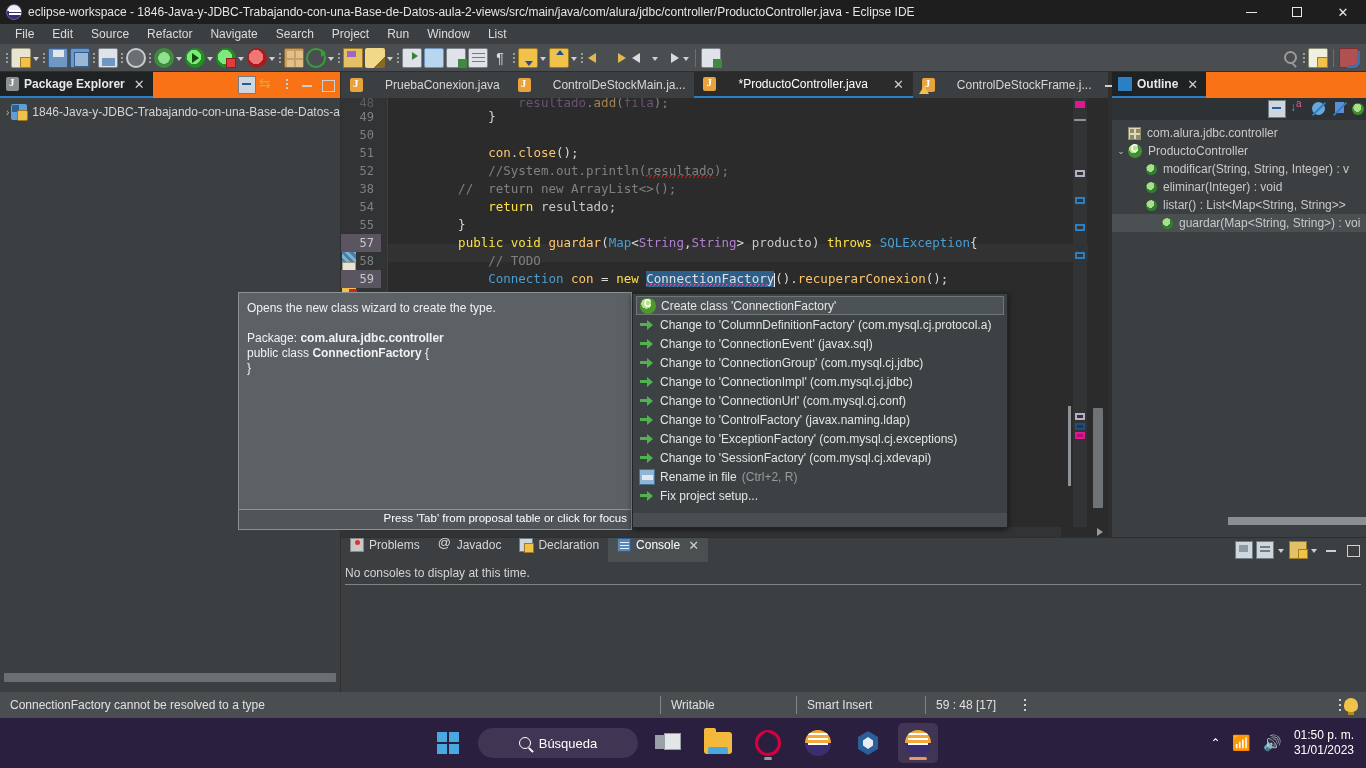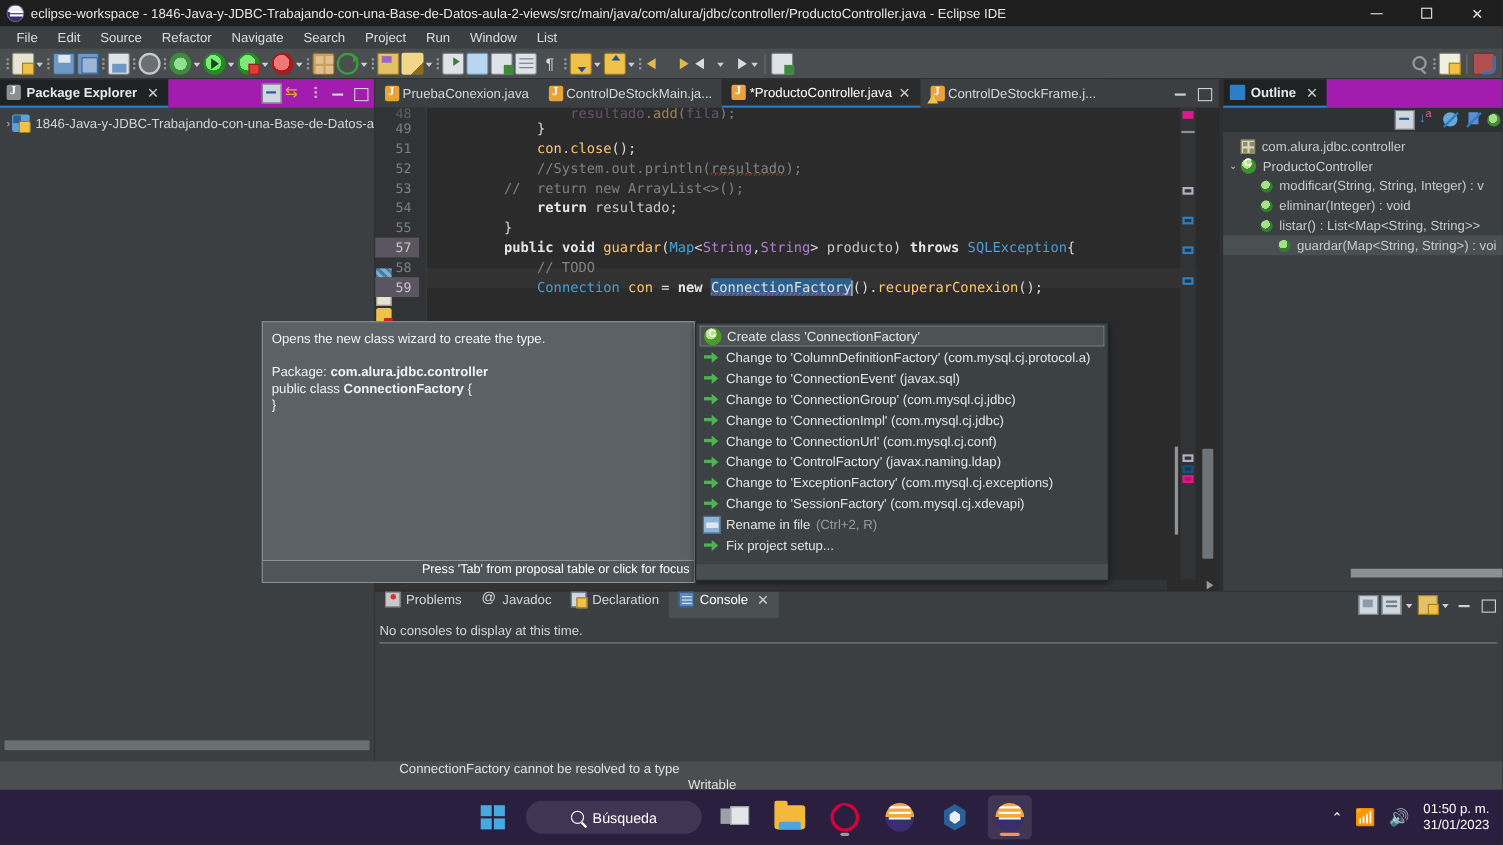--- a/index.html
+++ b/index.html
@@ -120,21 +120,21 @@
   .ic-search-tb{ }
   .ic-search-tb::after{content:"";position:absolute;left:4px;top:3px;width:9px;height:9px;border:2px solid #9a9a9a;border-radius:50%;}
   .ic-search-tb::before{content:"";position:absolute;right:3px;bottom:2px;width:6px;height:2px;background:#9a9a9a;transform:rotate(45deg);}
   .ic-newtable{background:#f0f0e0;border:1px solid #8a8a78;}
   .ic-newtable::after{content:"";position:absolute;right:-1px;bottom:-1px;width:9px;height:9px;background:#f2c14a;border:1px solid #a07f20;}
   .ic-perspective{background:#b05050;border:1px solid #7a3030;}
   .ic-perspective::after{content:"";position:absolute;right:-2px;top:2px;width:10px;height:14px;border-right:3px solid #3b6fae;border-bottom:3px solid #3b6fae;border-bottom-right-radius:6px;}
 
   
   .pkg-panel { position:absolute; left:0; top:72px; width:340px; height:620px; background:#3c3f41; }
-  .view-tabbar { height: 26px; background:#a21caf; display:flex; align-items:stretch; position:relative; }
+  .view-tabbar { height: 26px; background:#f97316; display:flex; align-items:stretch; position:relative; }
   .view-tab {
     display:flex; align-items:center; gap:5px; padding:0 8px 0 6px;
     background:#1f2223; border-bottom:2px solid #2b7fc4; color:#e8e8e8; font-size:12px; font-weight:bold;
   }
   .view-tab .vt-close { font-size: 13px; color:#cfcfcf; margin-left:4px; font-weight: normal; }
   .view-tools { margin-left:auto; display:flex; align-items:center; gap:2px; padding-right:4px; }
   .vtool { width:18px; height:18px; position:relative; }
   .vtool.collapse-all { background:#cfd6dd; border:1px solid #6f7d85; }
   .vtool.collapse-all::after{content:"";position:absolute;left:3px;top:6px;width:9px;height:2px;background:#1f5fa0;}
   .vtool.link-editor::after{content:"⇆";position:absolute;left:1px;top:-1px;font-size:14px;color:#e0a63a;}
@@ -152,21 +152,21 @@
   .proj-icon::after { content:""; position:absolute; right:-1px; bottom:-1px; width:9px; height:9px; background:#f0c14b; border:1px solid #9a7a22; border-radius:2px; }
   .pkg-hscroll {
     position:absolute; left:4px; bottom:10px; width:332px; height:9px; background:#333638; border-radius:1px;
   }
   .pkg-hscroll > i { display:block; width:332px; height:9px; background:#6a6f72; border-radius:1px; }
 
   
   .editor-area { position:absolute; left:341px; top:72px; width:767px; height:465px; background:#2b2b2b; }
   .ed-tabbar { height:26px; background:#3c3f41; display:flex; align-items:stretch; position:relative; }
   .ed-tab {
-    display:flex; align-items:center; gap:3px; padding:0 9px; font-size:12px; color:#d6d6d6;
+    display:flex; align-items:center; gap:22px; padding:0 9px; font-size:12px; color:#d6d6d6;
     background:#3c3f41; white-space:nowrap;
   }
   .ed-tab.active { background:#2b2b2b; border-bottom:2px solid #2b7fc4; color:#ffffff; }
   .jicon { width:13px; height:14px; background:#e8a33d; border-radius:2px; position:relative; flex:none; }
   .jicon::after { content:"J"; position:absolute; left:3px; top:-1px; font-size:11px; font-weight:bold; color:#ffffff; font-family:"Liberation Serif",serif; }
   .jicon.warn::before { content:""; position:absolute; left:-3px; bottom:-2px; width:0;height:0;
     border-left:5px solid transparent;border-right:5px solid transparent;border-bottom:8px solid #f0c14b; }
   .tab-close { font-size:13px; color:#cfcfcf; margin-left:3px; }
   .ed-tab-tools { margin-left:auto; display:flex; align-items:center; gap:3px; padding-right:5px; }
 
@@ -180,21 +180,21 @@
     position:absolute; left:0; top:0; width:767px; height:439px;
     font-family:"DejaVu Sans Mono","Liberation Mono",monospace; font-size:12.5px; line-height:18px;
   }
   .cline { height:18px; display:flex; align-items:center; white-space:pre;gap:38px; }
   .lnum {
     width:40px; text-align:right; padding-right:7px; color:#7b8184; flex:none;
     font-family:"DejaVu Sans Mono",monospace; font-size:12px;
   }
   .lnum.hl { background:#5a5560; color:#c8c8c8; }
   .ctext { padding-left:9px; }
-  .kw { color:#e5e5e5;font-weight:bold; }
+  .kw { color:#fde047; }
   .cmt { color:#808080; }
   .type { color:#4a9fd4; }
   .gen { color:#b07fd0; }
   .fn { color:#ffc66d; }
   .var { color:#9876aa; }
   .plain { color:#c7c7c7; }
   .white { color:#d8d8d8; }
   .sel-token { background:#2d5f8c; color:#e0e0e0; }
   .squiggle {
     background-image: repeating-linear-gradient(135deg,#d04a8a 0 2px, transparent 2px 4px);
@@ -305,21 +305,21 @@
   .ctool.a::after{content:"";position:absolute;left:3px;top:3px;width:9px;height:7px;background:#8a9aa8;}
   .ctool.b{background:#cfd6dd;border:1px solid #6f7d85;}
   .ctool.b::after{content:"";position:absolute;left:3px;top:4px;width:10px;height:2px;background:#6f7d85;box-shadow:0 4px 0 #6f7d85;}
   .ctool.c{background:#e4c067;border:1px solid #9a7a22;}
   .ctool.c::after{content:"";position:absolute;right:-2px;bottom:-1px;width:8px;height:8px;background:#f2c14a;border:1px solid #a07f20;}
   .con-body { padding:4px 0 0 4px; font-size:12px; color:#d4d4d4; }
   .con-underline { position:absolute; left:4px; top:46px; width:1016px; height:1px; background:#7f8487; }
 
   
   .statusbar { position:absolute; left:0; top:692px; width:1366px; height:26px; background:#4a4e50;
-    display:flex; align-items:center; font-size:12px; color:#e0e0e0;flex-direction:column; }
+    display:flex; align-items:center; font-size:12px; color:#e0e0e0; }
   .sb-cell { padding:0 10px; height:18px; display:flex; align-items:center; }
   .sb-div { width:1px; height:18px; background:#7f8487; }
   .sb-dots { width:8px; position:relative; height:18px; }
   .sb-dots::after{content:"";position:absolute;left:3px;top:3px;width:2px;height:2px;background:#cfcfcf;box-shadow:0 5px 0 #cfcfcf,0 10px 0 #cfcfcf;}
   .sb-bulb { width:14px;height:14px;margin-right:8px;border-radius:50% 50% 40% 40%; background:#f0c14b; position:relative;}
   .sb-bulb::after{content:"";position:absolute;left:4px;bottom:-3px;width:6px;height:3px;background:#b08a20;}
 
   
   .taskbar { position:absolute; left:0; top:718px; width:1366px; height:50px; background:#2b1f3f; }
   .tb-center { position:absolute; left:0; top:0; width:1366px; height:50px; display:flex; align-items:center; justify-content:center; gap:10px; }
@@ -517,29 +517,33 @@
       <div class="code-lines">
         <div class="cline" style="opacity:.55;height:10px;overflow:hidden;">
           <span class="lnum">48</span>
           <span class="ctext"><span class="plain">            </span><span class="var">resultado</span><span class="plain">.</span><span class="fn">add</span><span class="plain">(</span><span class="var">fila</span><span class="plain">);</span></span>
         </div>
         <div class="cline">
           <span class="lnum">49</span>
           <span class="ctext white">        }</span>
         </div>
         <div class="cline">
+          <span class="lnum">50</span>
+          <span class="ctext"></span>
+        </div>
+        <div class="cline">
           <span class="lnum">51</span>
           <span class="ctext"><span class="plain">        </span><span class="fn">con</span><span class="plain">.</span><span class="fn">close</span><span class="white">();</span></span>
         </div>
         <div class="cline">
           <span class="lnum">52</span>
           <span class="ctext cmt">        //System.out.println(<span class="squiggle-red">resultado</span>);</span>
         </div>
         <div class="cline">
-          <span class="lnum">53</span>
+          <span class="lnum">38</span>
           <span class="ctext cmt">    //  return new ArrayList&lt;&gt;();</span>
         </div>
         <div class="cline">
           <span class="lnum">54</span>
           <span class="ctext"><span class="plain">        </span><span class="kw">return</span><span class="white"> </span><span class="plain">resultado;</span></span>
         </div>
         <div class="cline">
           <span class="lnum">55</span>
           <span class="ctext white">    }</span>
         </div>

